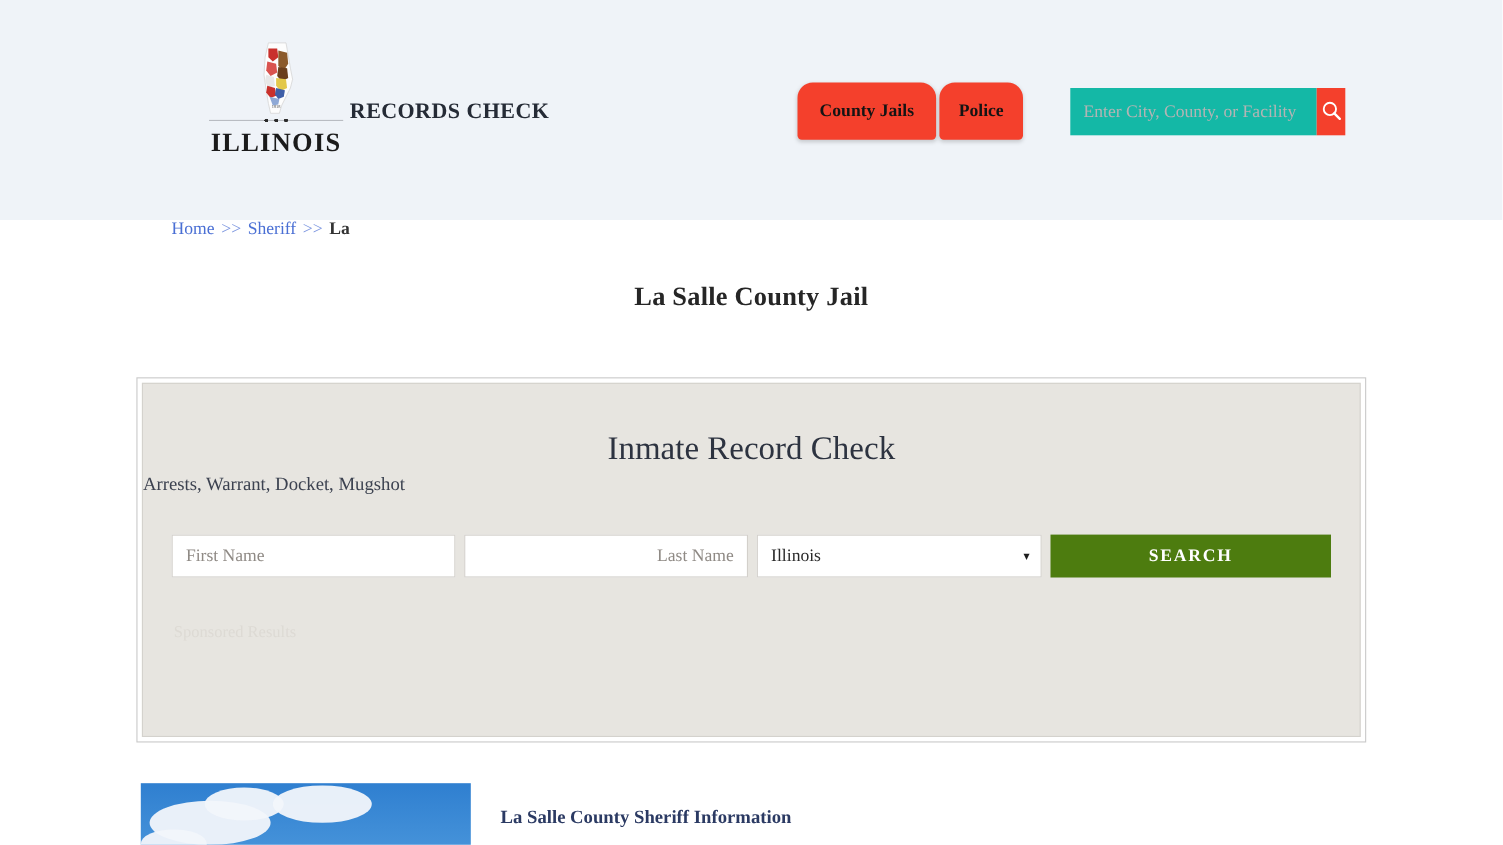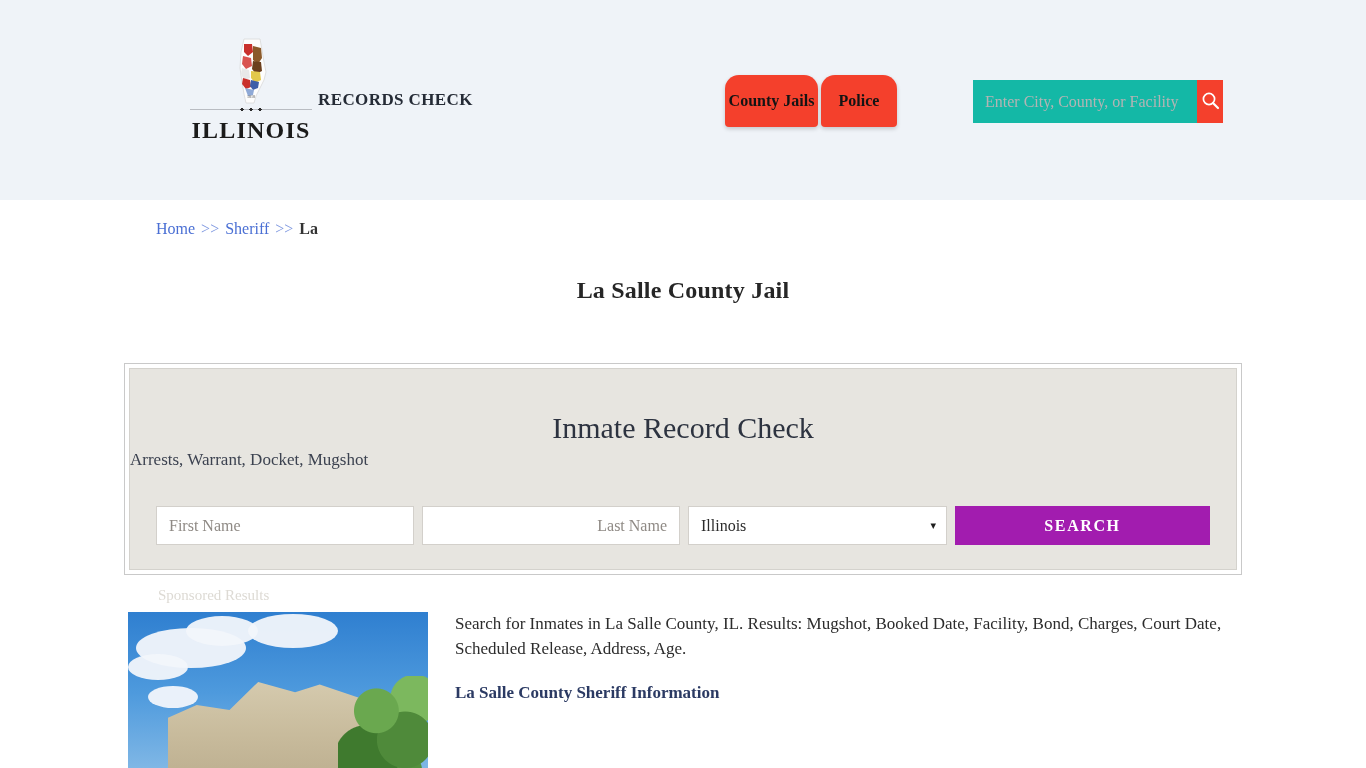--- a/index.html
+++ b/index.html
@@ -72,21 +72,21 @@
     line-height: 1.23;
     margin-top: 6px;
   }
 
   .records-check {
     position: absolute;
     left: 195px;
     top: 90px;
     font-family: "Liberation Serif", "DejaVu Serif", serif;
     font-weight: bold;
-    font-size: 17px;
+    font-size: 20px;
     letter-spacing: 0.4px;
     color: #252b36;
     white-space: nowrap;
   }
 
   .nav-tabs {
     position: absolute;
     left: 602px;
     top: 75px;
     display: flex;
@@ -102,21 +102,21 @@
     border: none;
     cursor: pointer;
     height: 52px;
     display: flex;
     align-items: center;
     justify-content: center;
     border-radius: 14px 14px 4px 4px;
     box-shadow: 0 2px 4px rgba(0,0,0,0.18);
     padding: 0 18px;
   }
-  .nav-tab.tab-wide { width: 93px; padding: 0; }
+  .nav-tab.tab-wide { width: 126px; padding: 0; }
   .nav-tab.tab-narrow { width: 76px; padding: 0; }
 
   .header-search {
     position: absolute;
     left: 850px;
     top: 80px;
     display: flex;
     align-items: stretch;
     height: 43px;
     width: 250px;
@@ -144,21 +144,20 @@
     padding: 0;
   }
 
   
   .content-wrap {
     width: 1120px;
     margin: 0 auto;
     position: relative;
   }
   .breadcrumb {
-    padding-top: 20px;
     padding-left: 33px;
     font-family: "Liberation Serif", "DejaVu Serif", serif;
     font-size: 16px;
     color: #2f2f2f;
     white-space: nowrap;
   }
   .breadcrumb a {
     color: #4a6fd4;
     text-decoration: none;
   }
@@ -182,21 +181,21 @@
   }
 
   
   .sponsor-panel-outer {
     margin: 59px auto 0 auto;
     width: 1118px;
     border: 1px solid #c9c9c9;
     background: #ffffff;
     padding: 4px;
     box-sizing: border-box;
-    height: 212px;
+    height: 332px;
   }
   .sponsor-panel {
     background: #e7e5e0;
     width: 100%;
     height: 100%;
     box-sizing: border-box;
     border: 1px solid #d4d2cd;
     position: relative;
   }
   .sponsor-title {
@@ -259,21 +258,21 @@
     right: 11px;
     top: 50%;
     transform: translateY(-55%);
     pointer-events: none;
     font-size: 11px;
     color: #1d1d1d;
   }
   .search-btn {
     flex: 1;
     height: 39px;
-    background: #a21caf;
+    background: #4d7c0f;
     border: none;
     cursor: pointer;
     color: #ffffff;
     font-family: "Liberation Serif", "DejaVu Serif", serif;
     font-size: 16px;
     font-weight: bold;
     letter-spacing: 1.6px;
   }
   .sponsored-label {
     margin: 42px 0 0 28px;
@@ -431,18 +430,17 @@
       <span class="cloud c1"></span>
       <span class="cloud c2"></span>
       <span class="cloud c3"></span>
       <span class="cloud c4"></span>
       <span class="cloud c5"></span>
       <span class="building"></span>
 
       <span class="tree"></span>
     </div>
     <div class="bottom-text">
-      <p>Search for Inmates in La Salle County, IL. Results: Mugshot, Booked Date, Facility, Bond, Charges, Court Date, Scheduled Release, Address, Age.</p>
       <div class="bottom-sub">La Salle County Sheriff Information</div>
     </div>
   </div>
 
 </div>
 
 </body></html>

